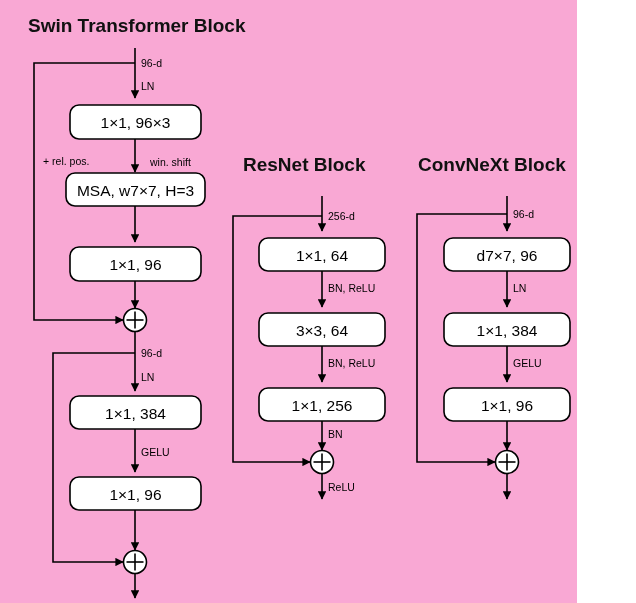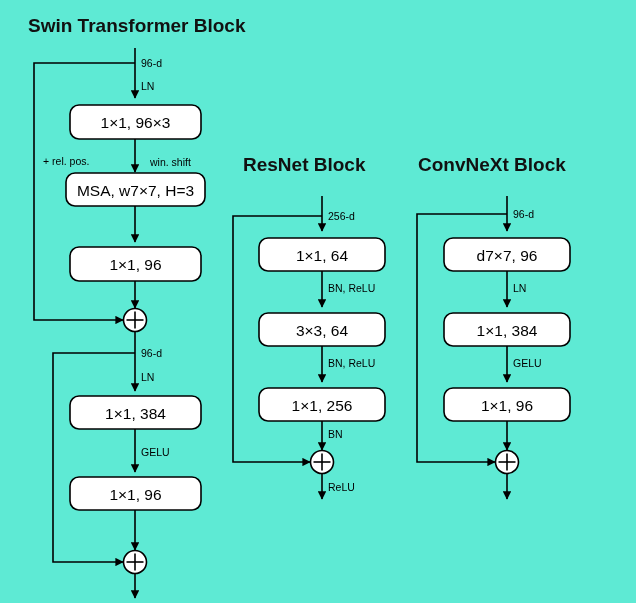--- a/index.html
+++ b/index.html
@@ -6,23 +6,23 @@
     margin: 0;
     padding: 0;
     background: #ffffff;
   }
   body {
     font-family: "Liberation Sans", sans-serif;
     -webkit-font-smoothing: antialiased;
   }
   #canvas {
     position: relative;
-    width: 636px;
+    width: 577px;
     height: 603px;
-    background: #5eead4;
+    background: #f9a8d4;
     overflow: hidden;
   }
   #diagram {
     position: absolute;
     left: 0;
     top: 0;
     width: 636px;
     height: 603px;
   }
   .blk-title {

